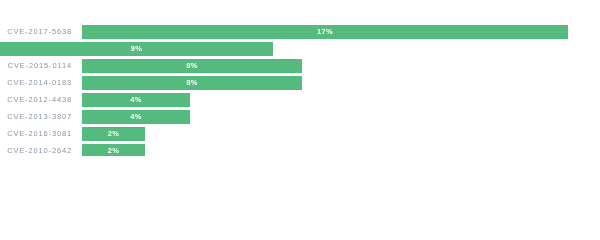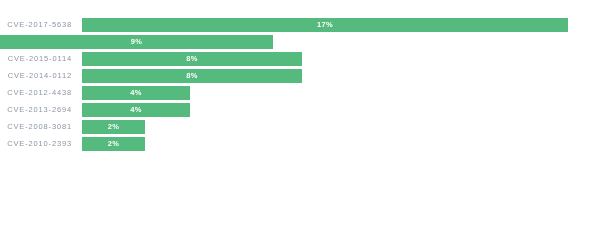--- a/index.html
+++ b/index.html
@@ -12,21 +12,21 @@
     height: 156px;
     overflow: hidden;
     font-family: "Liberation Sans", sans-serif;
   }
   #chart-root {
     position: relative;
     width: 600px;
     height: 156px;
     background: #ffffff;
     box-sizing: border-box;
-    padding-top: 18px;
+    padding-top: 25px;
   }
   .bar-row {
     display: flex;
     align-items: center;
     height: 14px;
     margin-bottom: 3px;
   }
   .row-label {
     width: 82px;
     flex: 0 0 82px;
@@ -89,57 +89,57 @@
   <div class="bar-row">
     <div class="row-label" style="color: rgb(139, 149, 163);">CVE-2015-0114</div>
     <div class="bar-track">
       <div class="bar-fill" style="width: 220px; background: rgb(84, 186, 125);">
         <span class="bar-value" style="color: rgb(255, 255, 255);">8%</span>
       </div>
     </div>
   </div>
 
   <div class="bar-row">
-    <div class="row-label" style="color: rgb(139, 149, 163);">CVE-2014-0112</div>
+    <div class="row-label" style="color: rgb(139, 149, 163);">CVE-2014-0183</div>
     <div class="bar-track">
       <div class="bar-fill" style="width: 220px; background: rgb(84, 186, 125);">
         <span class="bar-value" style="color: rgb(255, 255, 255);">8%</span>
       </div>
     </div>
   </div>
 
   <div class="bar-row">
     <div class="row-label" style="color: rgb(139, 149, 163);">CVE-2012-4438</div>
     <div class="bar-track">
       <div class="bar-fill" style="width: 108px; background: rgb(84, 186, 125);">
         <span class="bar-value" style="color: rgb(255, 255, 255);">4%</span>
       </div>
     </div>
   </div>
 
   <div class="bar-row">
-    <div class="row-label" style="color: rgb(139, 149, 163);">CVE-2013-2694</div>
+    <div class="row-label" style="color: rgb(139, 149, 163);">CVE-2013-3807</div>
     <div class="bar-track">
       <div class="bar-fill" style="width: 108px; background: rgb(84, 186, 125);">
         <span class="bar-value" style="color: rgb(255, 255, 255);">4%</span>
       </div>
     </div>
   </div>
 
   <div class="bar-row">
-    <div class="row-label" style="color: rgb(139, 149, 163);">CVE-2008-3081</div>
+    <div class="row-label" style="color: rgb(139, 149, 163);">CVE-2016-3081</div>
     <div class="bar-track">
       <div class="bar-fill" style="width: 63px; background: rgb(84, 186, 125);">
         <span class="bar-value" style="color: rgb(255, 255, 255);">2%</span>
       </div>
     </div>
   </div>
 
   <div class="bar-row">
-    <div class="row-label" style="color: rgb(139, 149, 163);">CVE-2010-2393</div>
+    <div class="row-label" style="color: rgb(139, 149, 163);">CVE-2010-2642</div>
     <div class="bar-track">
       <div class="bar-fill" style="width: 63px; background: rgb(84, 186, 125);">
         <span class="bar-value" style="color: rgb(255, 255, 255);">2%</span>
       </div>
     </div>
   </div>
 
 </div>
 
 </body></html>

